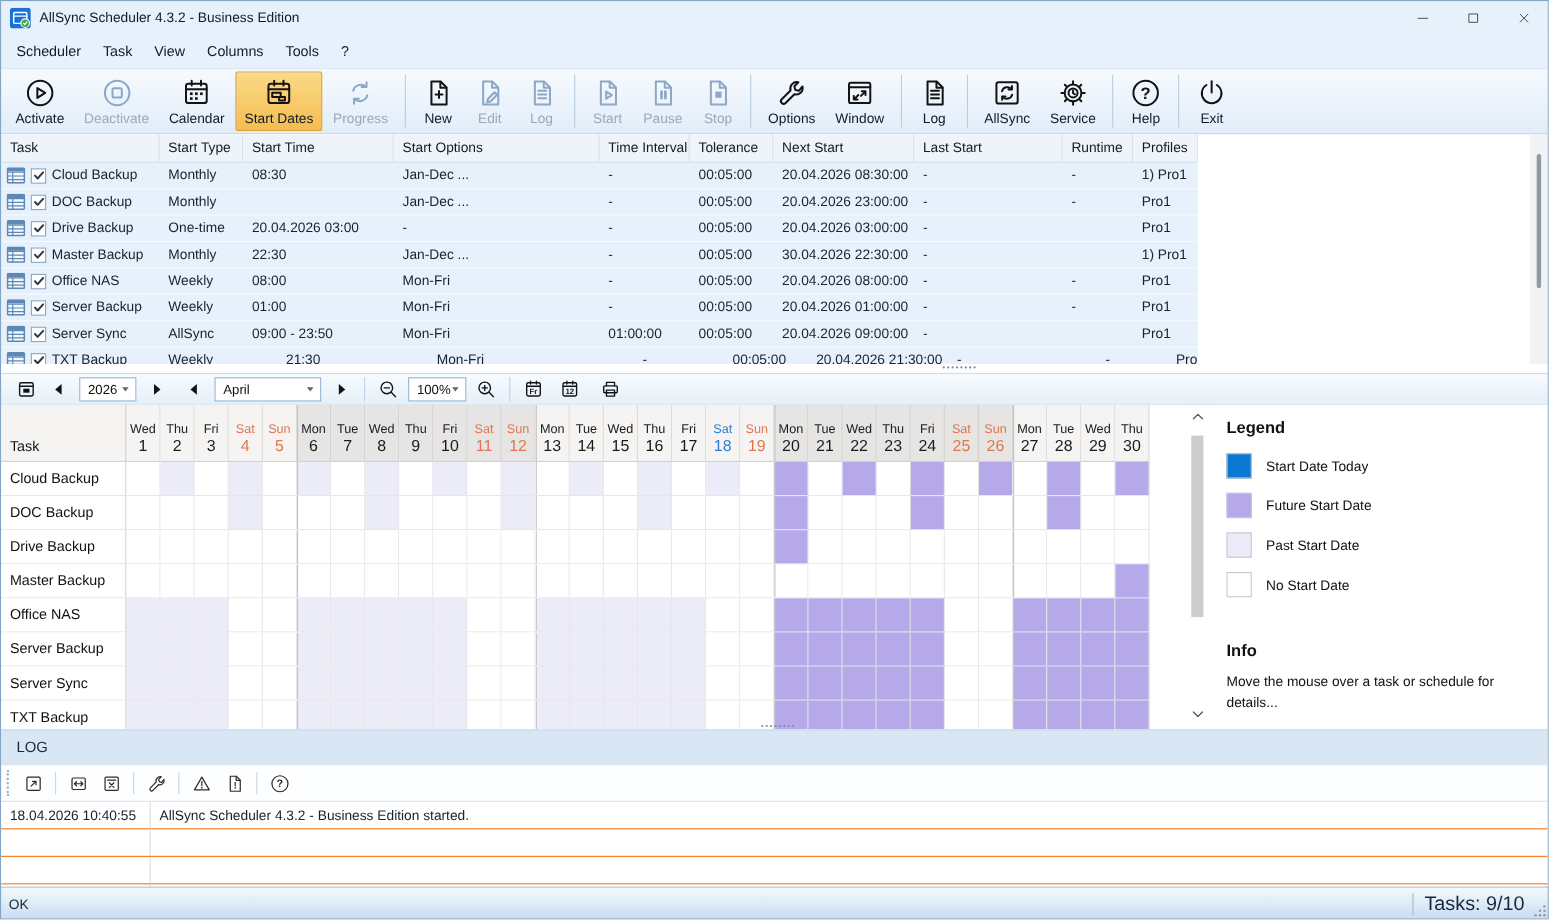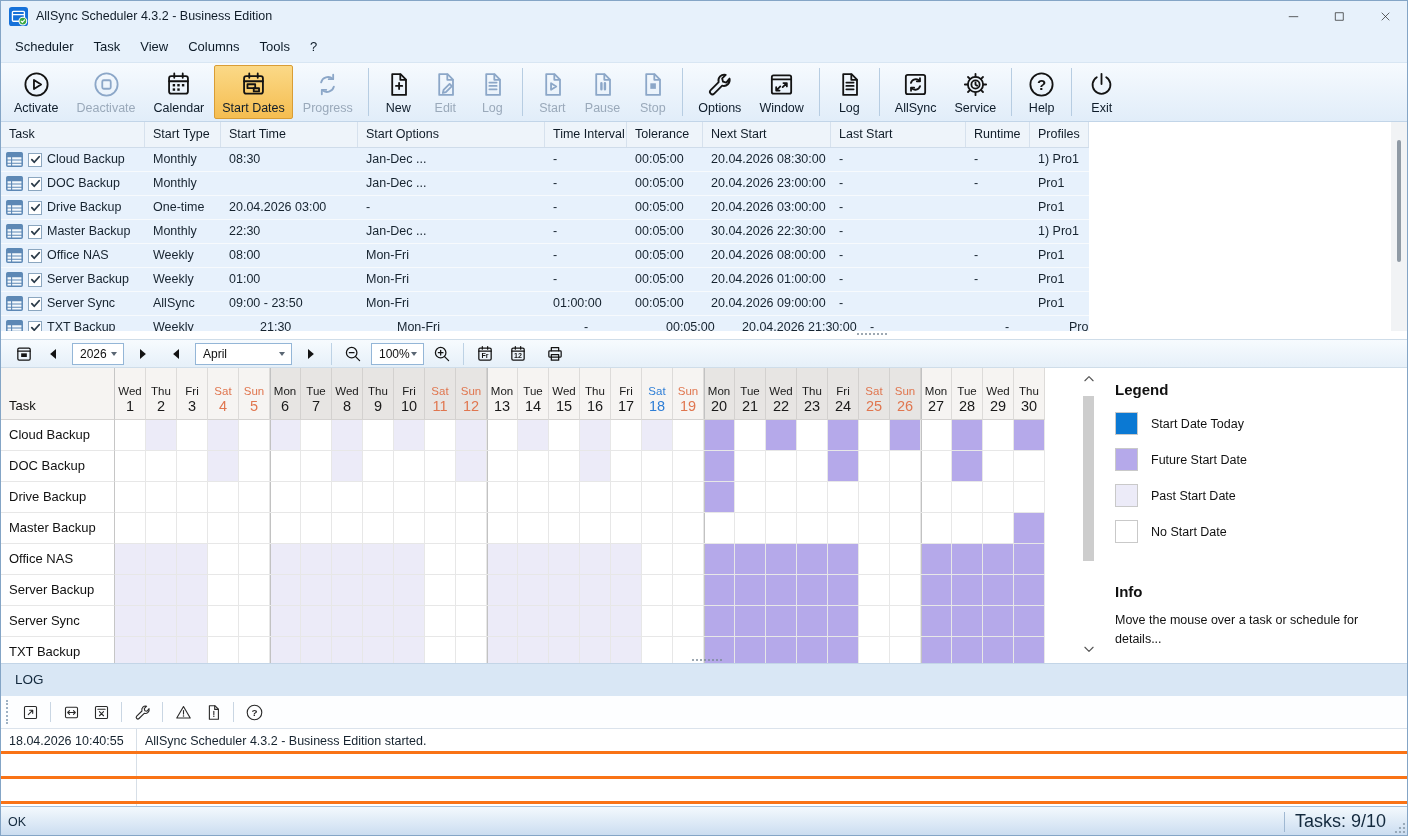--- a/index.html
+++ b/index.html
@@ -90,21 +90,21 @@
 .info-text { position:absolute; left:15px; top:243px; width:288px; font-size:12.5px; line-height:19px; color:#111; }
 
 
 .logpanel { position:absolute; top:663px; left:1px; right:1px; height:143px; background:#fff; overflow:hidden; }
 .log-titlebar { height:33px; background:#d9e7f5; border-top:1px solid #c3d5e7; line-height:32px; padding-left:14px; font-size:13.5px; color:#13293d; }
 .log-toolbar { height:33px; background:#fdfeff; border-bottom:1px solid #dbe3ec; display:flex; align-items:center; padding-left:3px; }
 .log-drag { width:5px; height:24px; border-left:2px dotted #9fb2c4; margin:0 4px 0 2px; }
 .lt-icon { width:26px; height:26px; display:flex; align-items:center; justify-content:center; color:#2a2a2a; margin:0 2px; }
 .lt-icon svg { width:19px; height:19px; stroke-width:1.4; }
 .lt-sep { width:1px; height:20px; background:#c9d6e3; margin:0 5px; }
-.log-row { display:flex; height:25px; border-bottom:3px solid #f97316; }
+.log-row { display:flex; height:25px; border-bottom:1px solid #f97316; }
 .log-time { width:136px; flex:none; border-right:1px solid #d7dfe7; padding-left:8px; line-height:24px; font-size:12.5px; white-space:nowrap; }
 .log-msg { flex:1; padding-left:8px; line-height:24px; font-size:12.5px; white-space:nowrap; }
 
 
 .statusbar { position:absolute; bottom:0; left:0; width:100%; height:30px; background:linear-gradient(#f3f9fd,#cadcf0); border-top:1px solid #a5c0da; display:flex; align-items:center; }
 .status-left { padding-left:8px; font-size:12.5px; color:#13293d; }
 .status-right { position:absolute; right:22px; display:flex; align-items:center; height:100%; }
 .status-sep { width:1px; height:20px; background:#9fb8d2; margin-right:10px; }
 .status-tasks { font-size:18px; color:#13293d; }
 .resize-grip { position:absolute; right:2px; bottom:2px; width:12px; height:12px; color:#8a9bab; }

